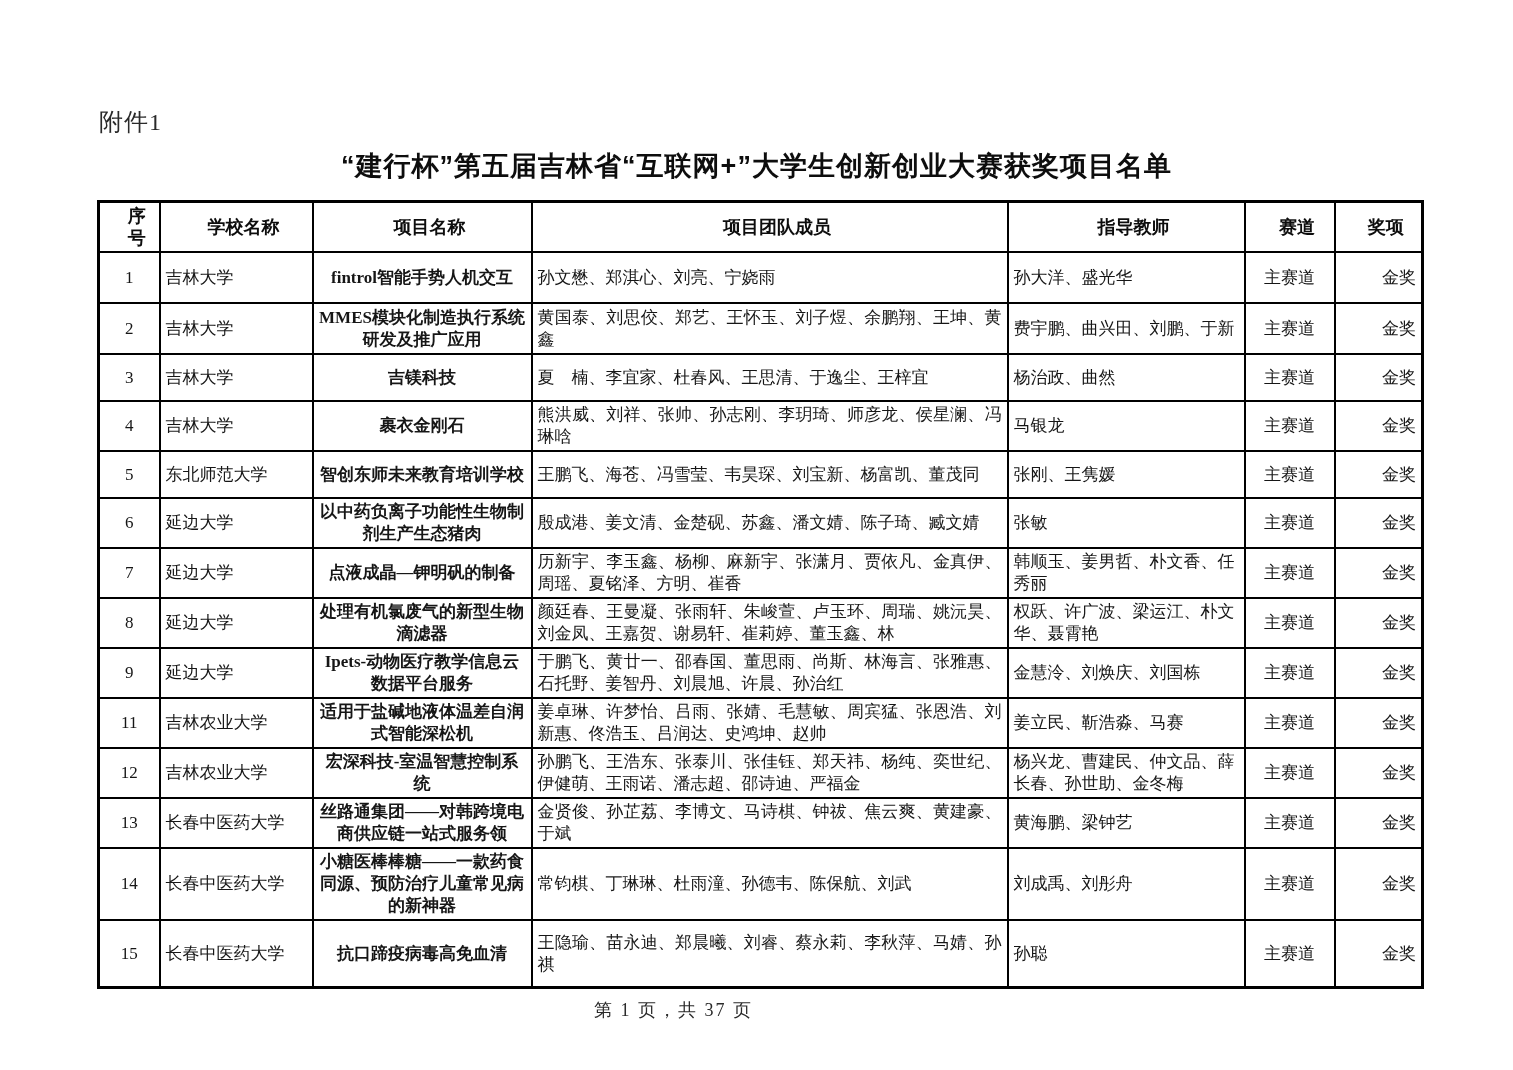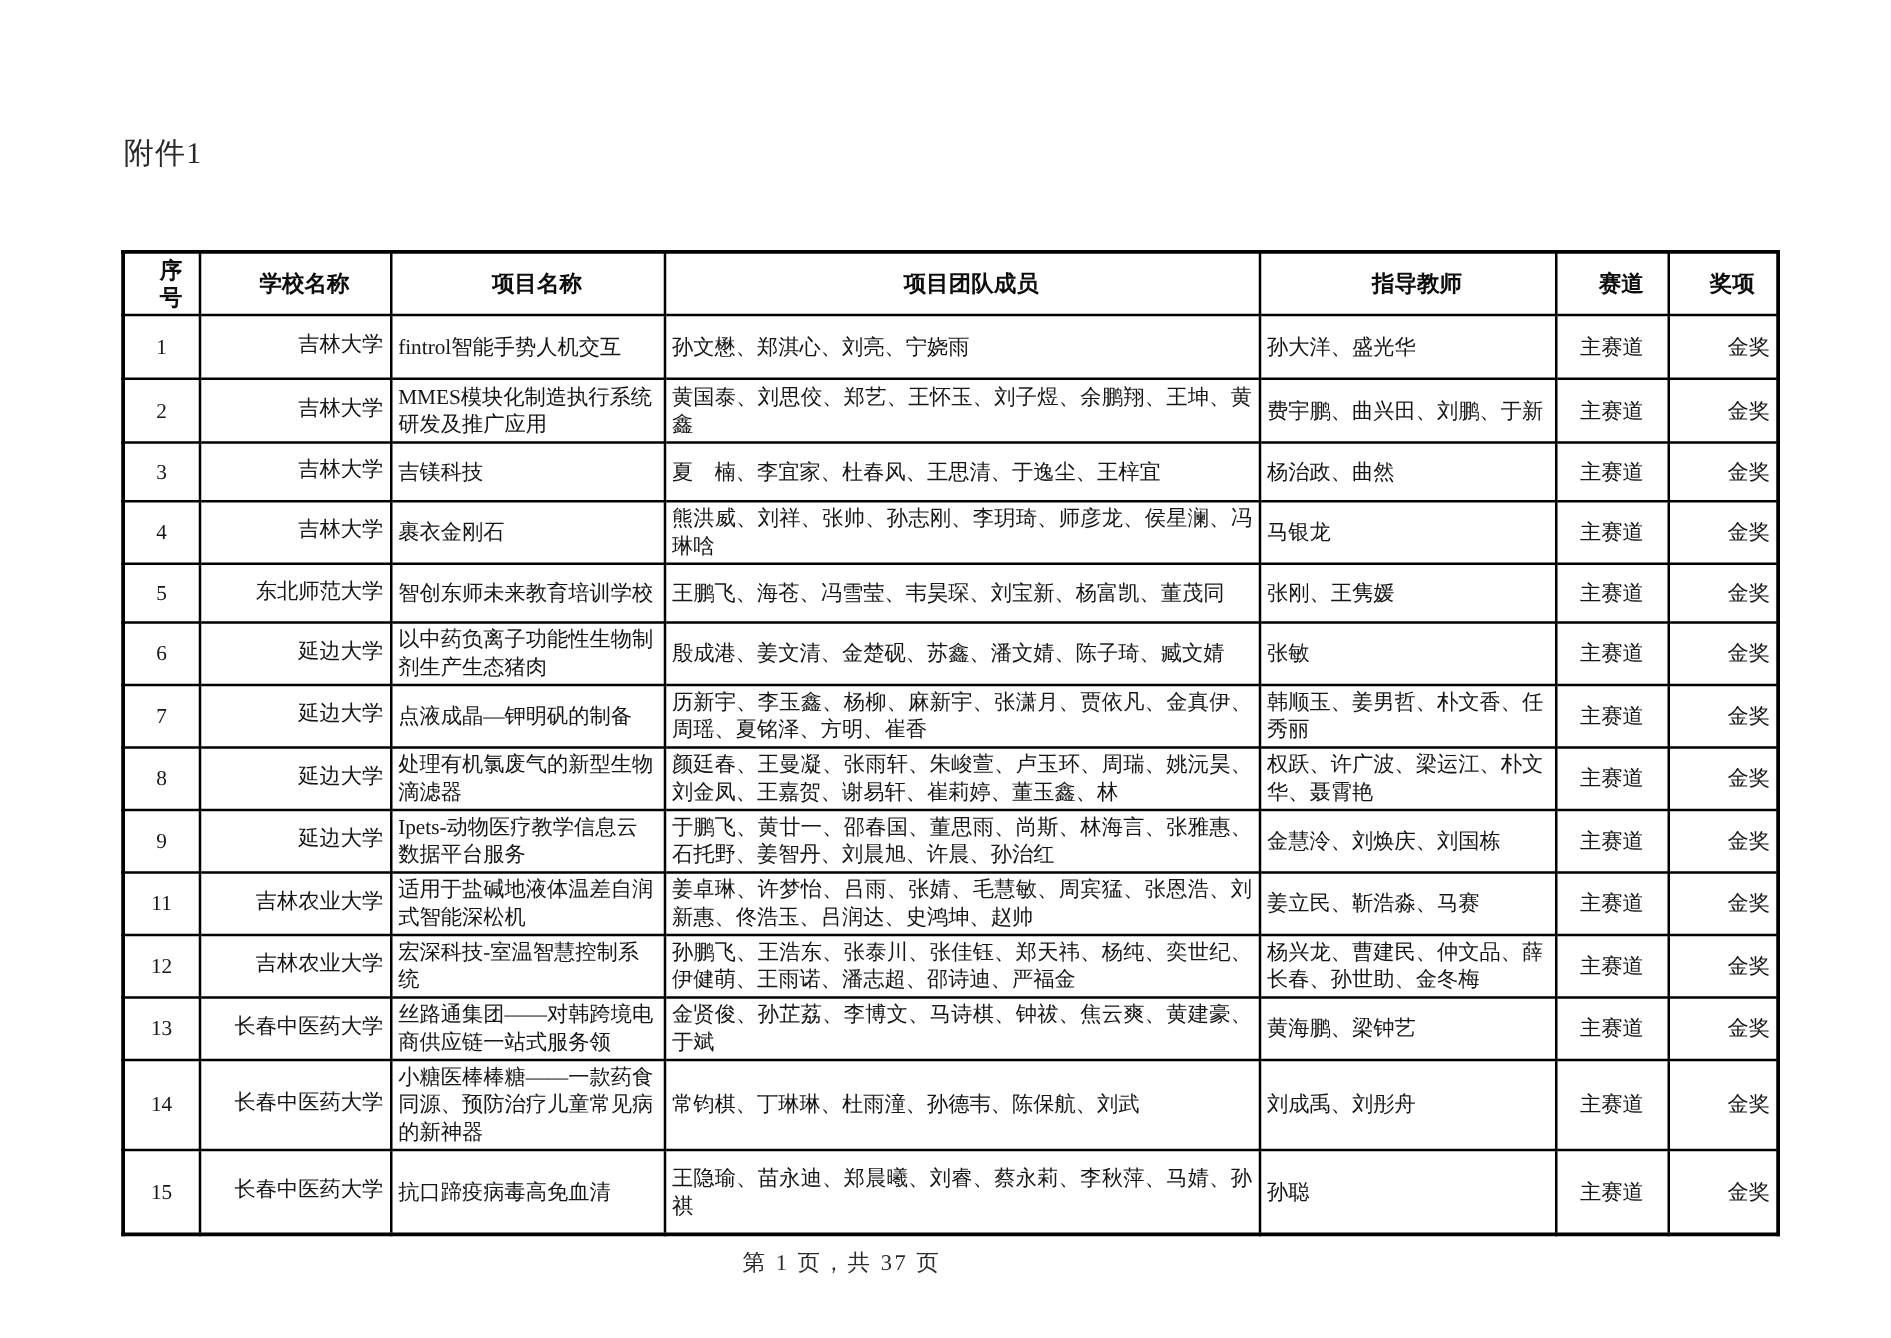--- a/index.html
+++ b/index.html
@@ -34,22 +34,22 @@
     font-size:17px;
     line-height:22px;
     overflow:hidden;
   }
   #awards-table thead th{
     font-family:"Liberation Sans", sans-serif;
     font-weight:bold;text-align:center;
     height:38px;font-size:18px;color:#0d0d0d;padding-left:20px;
   }
   .c-no{text-align:center;font-size:16px;}
-  .c-school{text-align:right;font-family:Liberation Mono, monospace;}
-  .c-project{text-align:left;font-size:16px;line-height:21px;}
+  .c-school{text-align:left;}
+  .c-project{text-align:center;font-size:16px;line-height:21px;font-weight:bold;}
   .c-members{text-align:justify;}
   .c-teachers{text-align:left;}
   .c-track{text-align:center;}
   .c-award{text-align:right;}
   tbody tr:nth-child(1)  td{height:45px;}
   tbody tr:nth-child(2)  td{height:45px;}
   tbody tr:nth-child(3)  td{height:41px;}
   tbody tr:nth-child(4)  td{height:42px;}
   tbody tr:nth-child(5)  td{height:41px;}
   tbody tr:nth-child(6)  td{height:41px;}
@@ -68,20 +68,21 @@
     letter-spacing:2px;
   }
 </style>
 </head>
 <body>
 
 <div id="page">
 
   <div id="attachment">附件1</div>
 
+  <div id="doc-title">“建行杯”第五届吉林省“互联网+”大学生创新创业大赛获奖项目名单</div>
 
   <table id="awards-table">
     <colgroup>
       <col style="width:61px">
         <col style="width:153px">
         <col style="width:219px">
       <col style="width:476px">
         <col style="width:237px">
         <col style="width:90px">
         <col style="width:88px">

